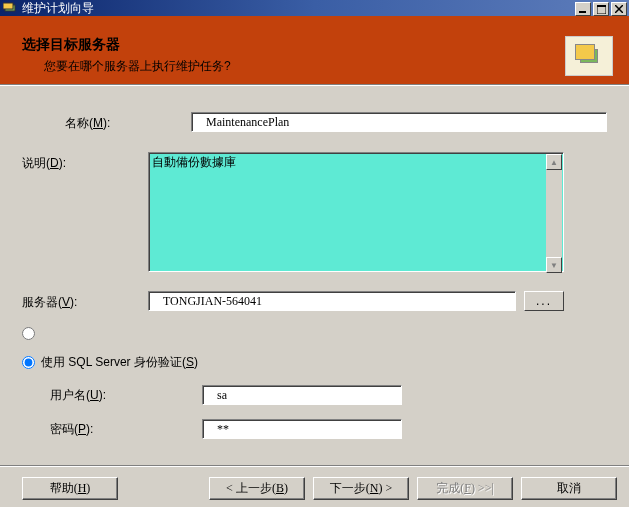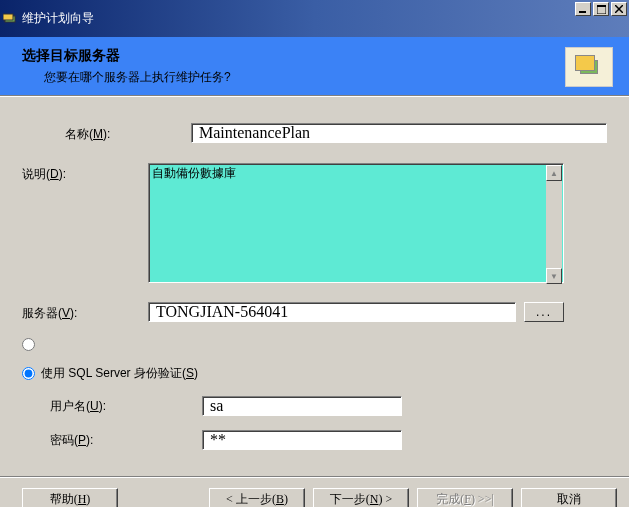--- a/index.html
+++ b/index.html
@@ -1,36 +1,36 @@
 <!DOCTYPE html>
 <html><head>
 <meta charset="utf-8">
 <style>
 * { box-sizing: border-box; margin: 0; padding: 0; }
 body { font-family: "SimSun", "宋体", Tahoma, sans-serif; font-size: 12px; background: #fff; width: 629px; height: 507px; overflow: hidden; }
-.titlebar { height: 37px; background: linear-gradient(to right, #0a246a, #3a5ea5 50%, #5e7dbb); color: #fff; display: flex; align-items: center; justify-content: flex-end; }
+.titlebar { height: 16px; background: linear-gradient(to right, #0a246a, #3a5ea5 50%, #5e7dbb); color: #fff; display: flex; align-items: center; justify-content: flex-end; }
 .titlebar .icon { width: 16px; height: 16px; margin: 1px 2px; display: flex; align-items: center; justify-content: center; }
 .titlebar .title { flex: 1; padding-left: 2px; font-size: 12px; }
 .titlebar .controls { display: flex; height: 100%; padding: 2px 2px 0 0; }
 .titlebar .ctrl { width: 16px; height: 14px; background: #d4d0c8; border: 1px solid; border-color: #fff #404040 #404040 #fff; margin-left: 2px; display: flex; align-items: center; justify-content: center; font-family: Arial; font-size: 10px; line-height: 1; cursor: default; color: #000; font-weight: bold; }
-.header { padding: 10px 16px 8px 22px; display: flex; background: #3b82f6; }
+.header { padding: 20px 16px 8px 22px; display: flex; background: #c2410c; }
 .header .hleft { flex: 1; }
 .header .htitle { font-size: 14px; font-weight: bold; margin-bottom: 4px; }
 .header .hsub { font-size: 12px; padding-left: 22px; }
 .header .himg { width: 48px; height: 40px; background: #f5f0d8; border: 1px solid #ccc; display: flex; align-items: center; justify-content: center; }
 .header .himg .sq { width: 18px; height: 14px; background: #7ab85c; position: relative; border: 1px solid #888; }
 .header .himg .sq::after { content: ""; position: absolute; left: -6px; top: -6px; width: 18px; height: 14px; background: #f4c94a; border: 1px solid #888; }
 .divider { height: 2px; border-top: 1px solid #808080; border-bottom: 1px solid #fff; margin: 0; }
 .form-area { background: #d4d0c8; padding: 26px 22px 12px 22px; }
 .bottom-area { background: #d4d0c8; padding: 10px 12px 12px 22px; }
 .row { display: flex; align-items: flex-start; margin-bottom: 16px; }
 .row .label { width: 126px; padding-top: 3px; }
 .row .label u { text-decoration: underline; }
 .char-row { margin-bottom: 20px; justify-content: flex-end; }
-.textinput { height: 20px; border: 1px solid; border-color: #808080 #fff #fff #808080; box-shadow: inset 1px 1px 0 #404040; background: #fff; font-family: Tahoma, "SimSun"; font-size: 16px; padding: 1px 7px; }
+.textinput { height: 20px; border: 1px solid; border-color: #808080 #fff #fff #808080; box-shadow: inset 1px 1px 0 #404040; background: #fff; font-family: Tahoma, "SimSun"; font-size: 12px; padding: 1px 14px; }
 .textarea-wrap { position: relative; width: 416px; }
 .textarea { width: 416px; height: 120px; border: 1px solid; border-color: #808080 #fff #fff #808080; box-shadow: inset 1px 1px 0 #404040; background: #5eead4; font-family: "SimSun"; font-size: 12px; padding: 1px 3px; resize: none; overflow: hidden; }
 .scrollbar { position: absolute; right: 2px; top: 2px; bottom: 2px; width: 16px; background: #d4d0c8; }
 .scrollbar .sbtn { width: 16px; height: 16px; background: #d4d0c8; border: 1px solid; border-color: #fff #404040 #404040 #fff; display: flex; align-items: center; justify-content: center; color: #808080; font-size: 8px; }
 .scrollbar .sbtn.top { }
 .scrollbar .sbtn.bot { position: absolute; bottom: 0; }
 .server-row .textinput { width: 368px; }
 .browse-btn { width: 40px; height: 20px; margin-left: 8px; background: #d4d0c8; border: 1px solid; border-color: #fff #404040 #404040 #fff; font-size: 12px; letter-spacing: 2px; cursor: default; }
 .radio-row { display: flex; align-items: center; margin-bottom: 14px; }
 .radio-row input[type=radio] { margin-right: 6px; }

